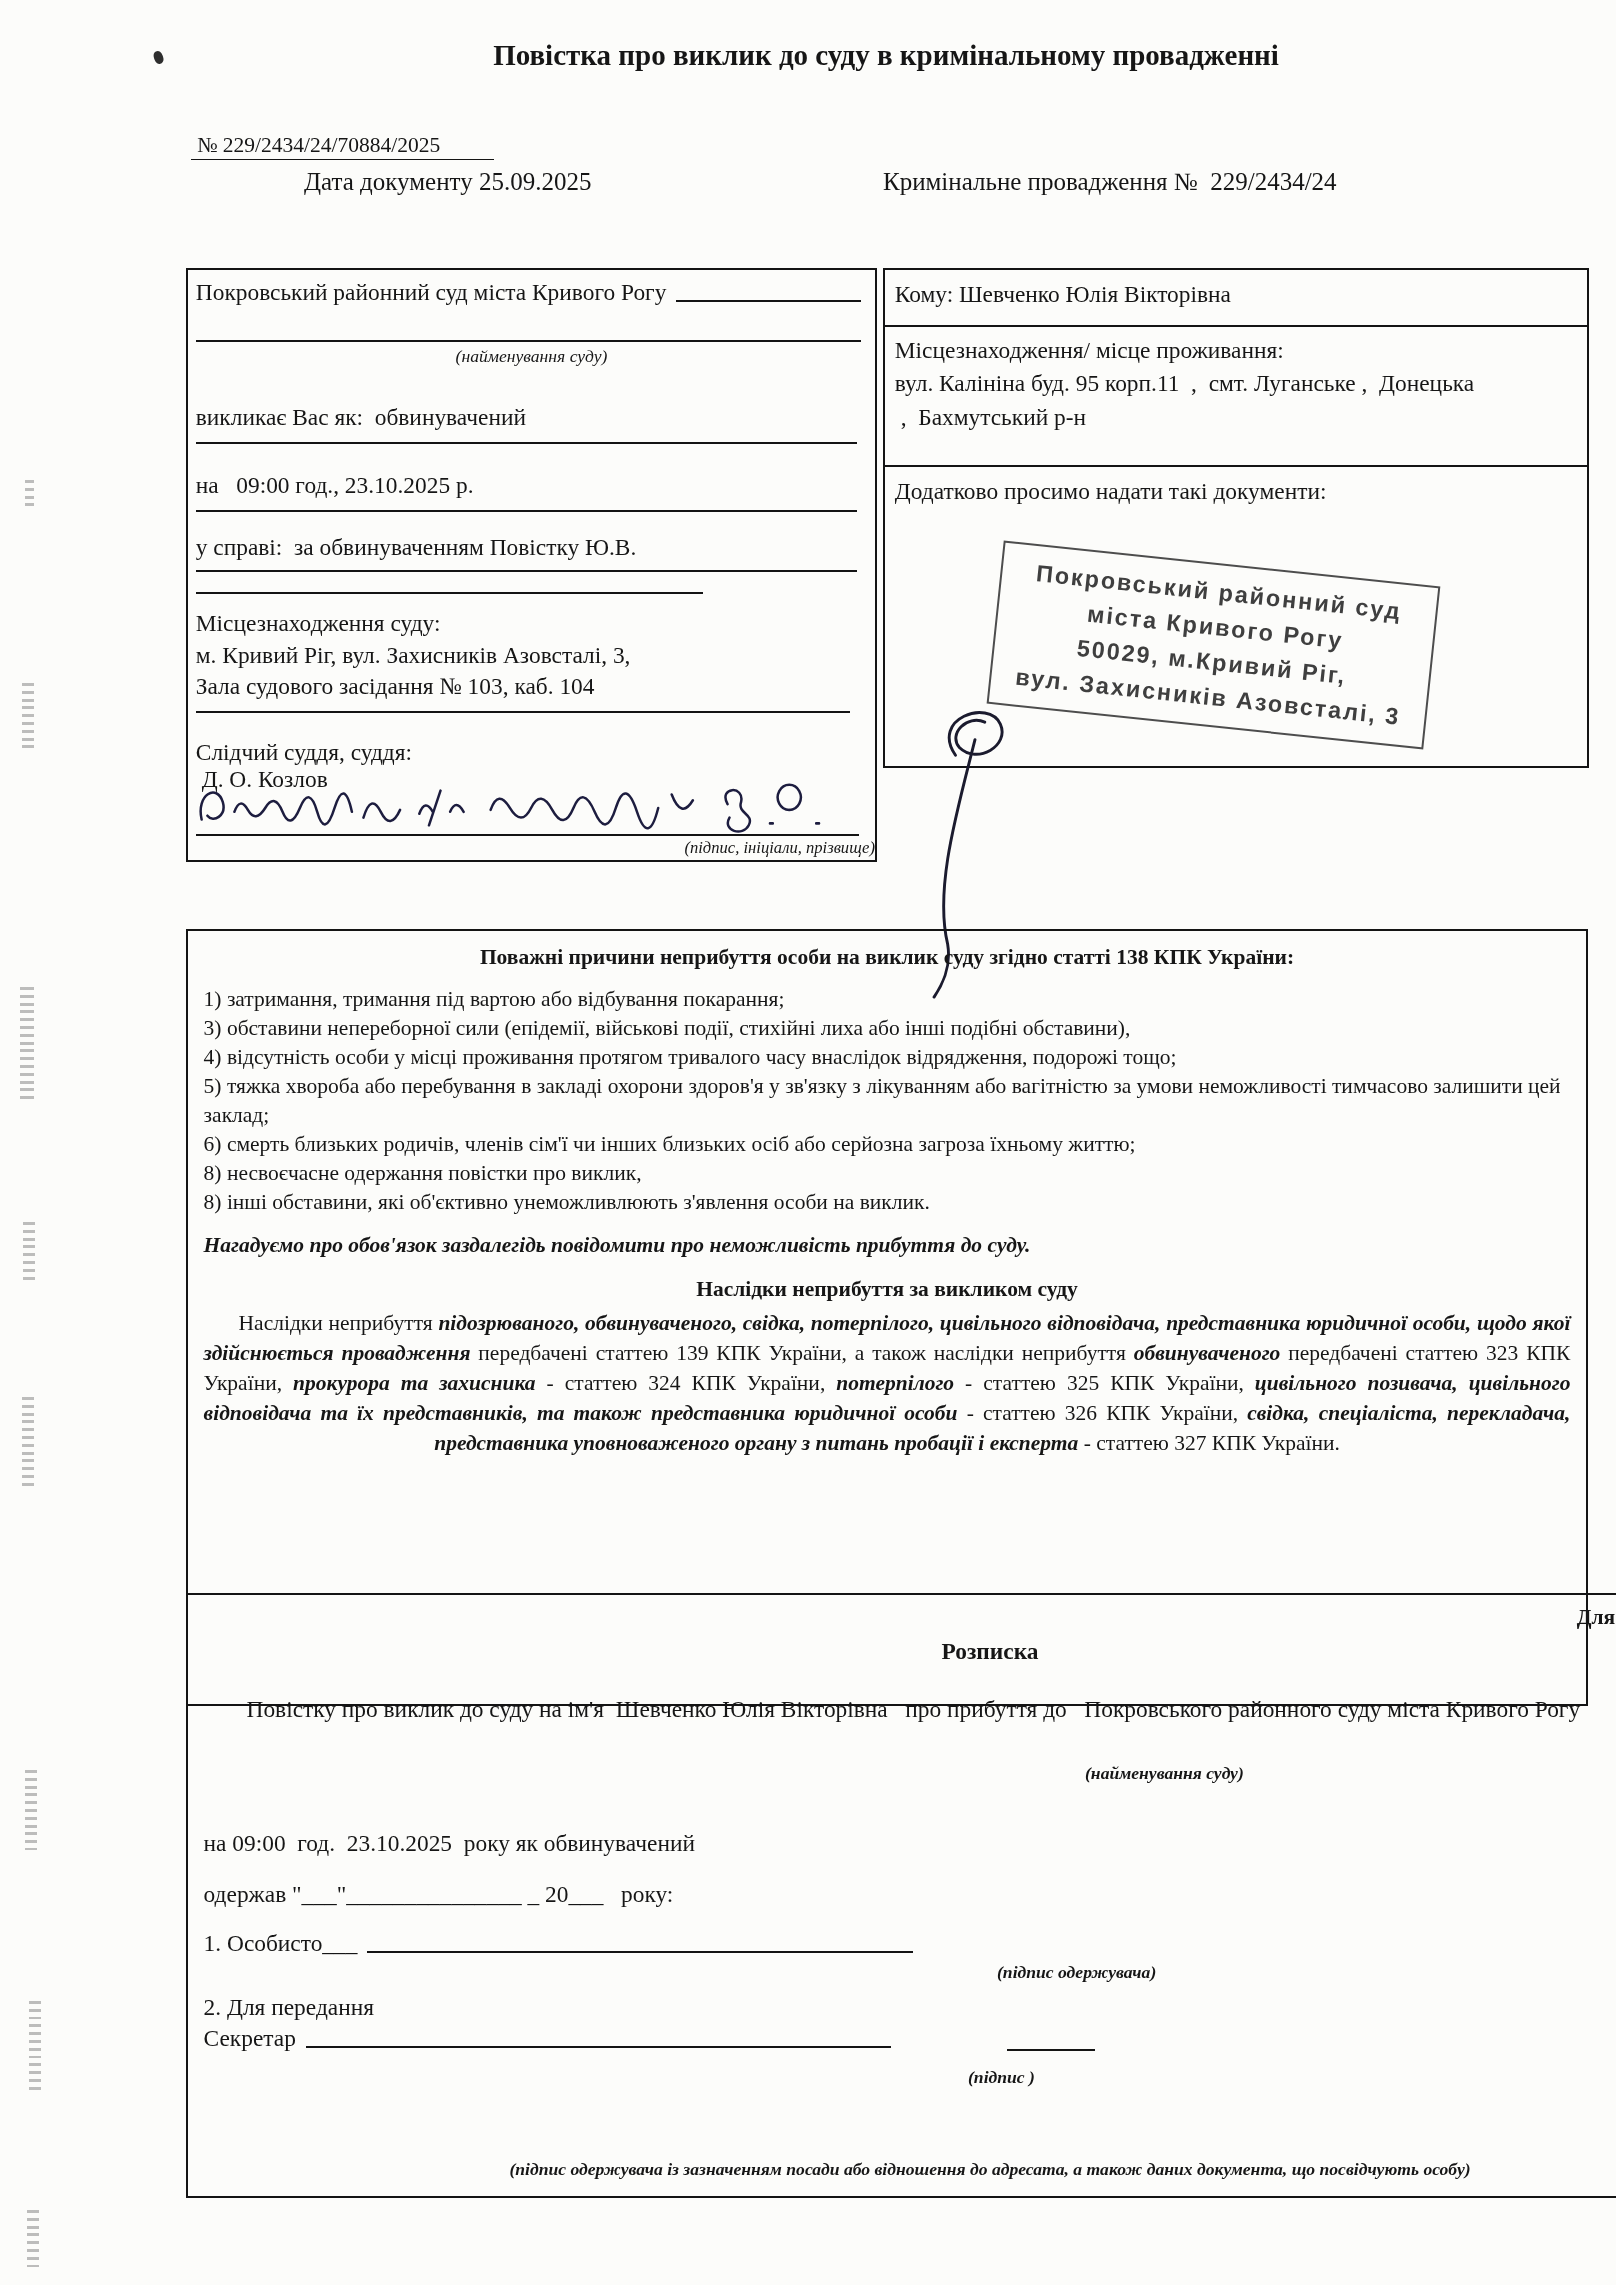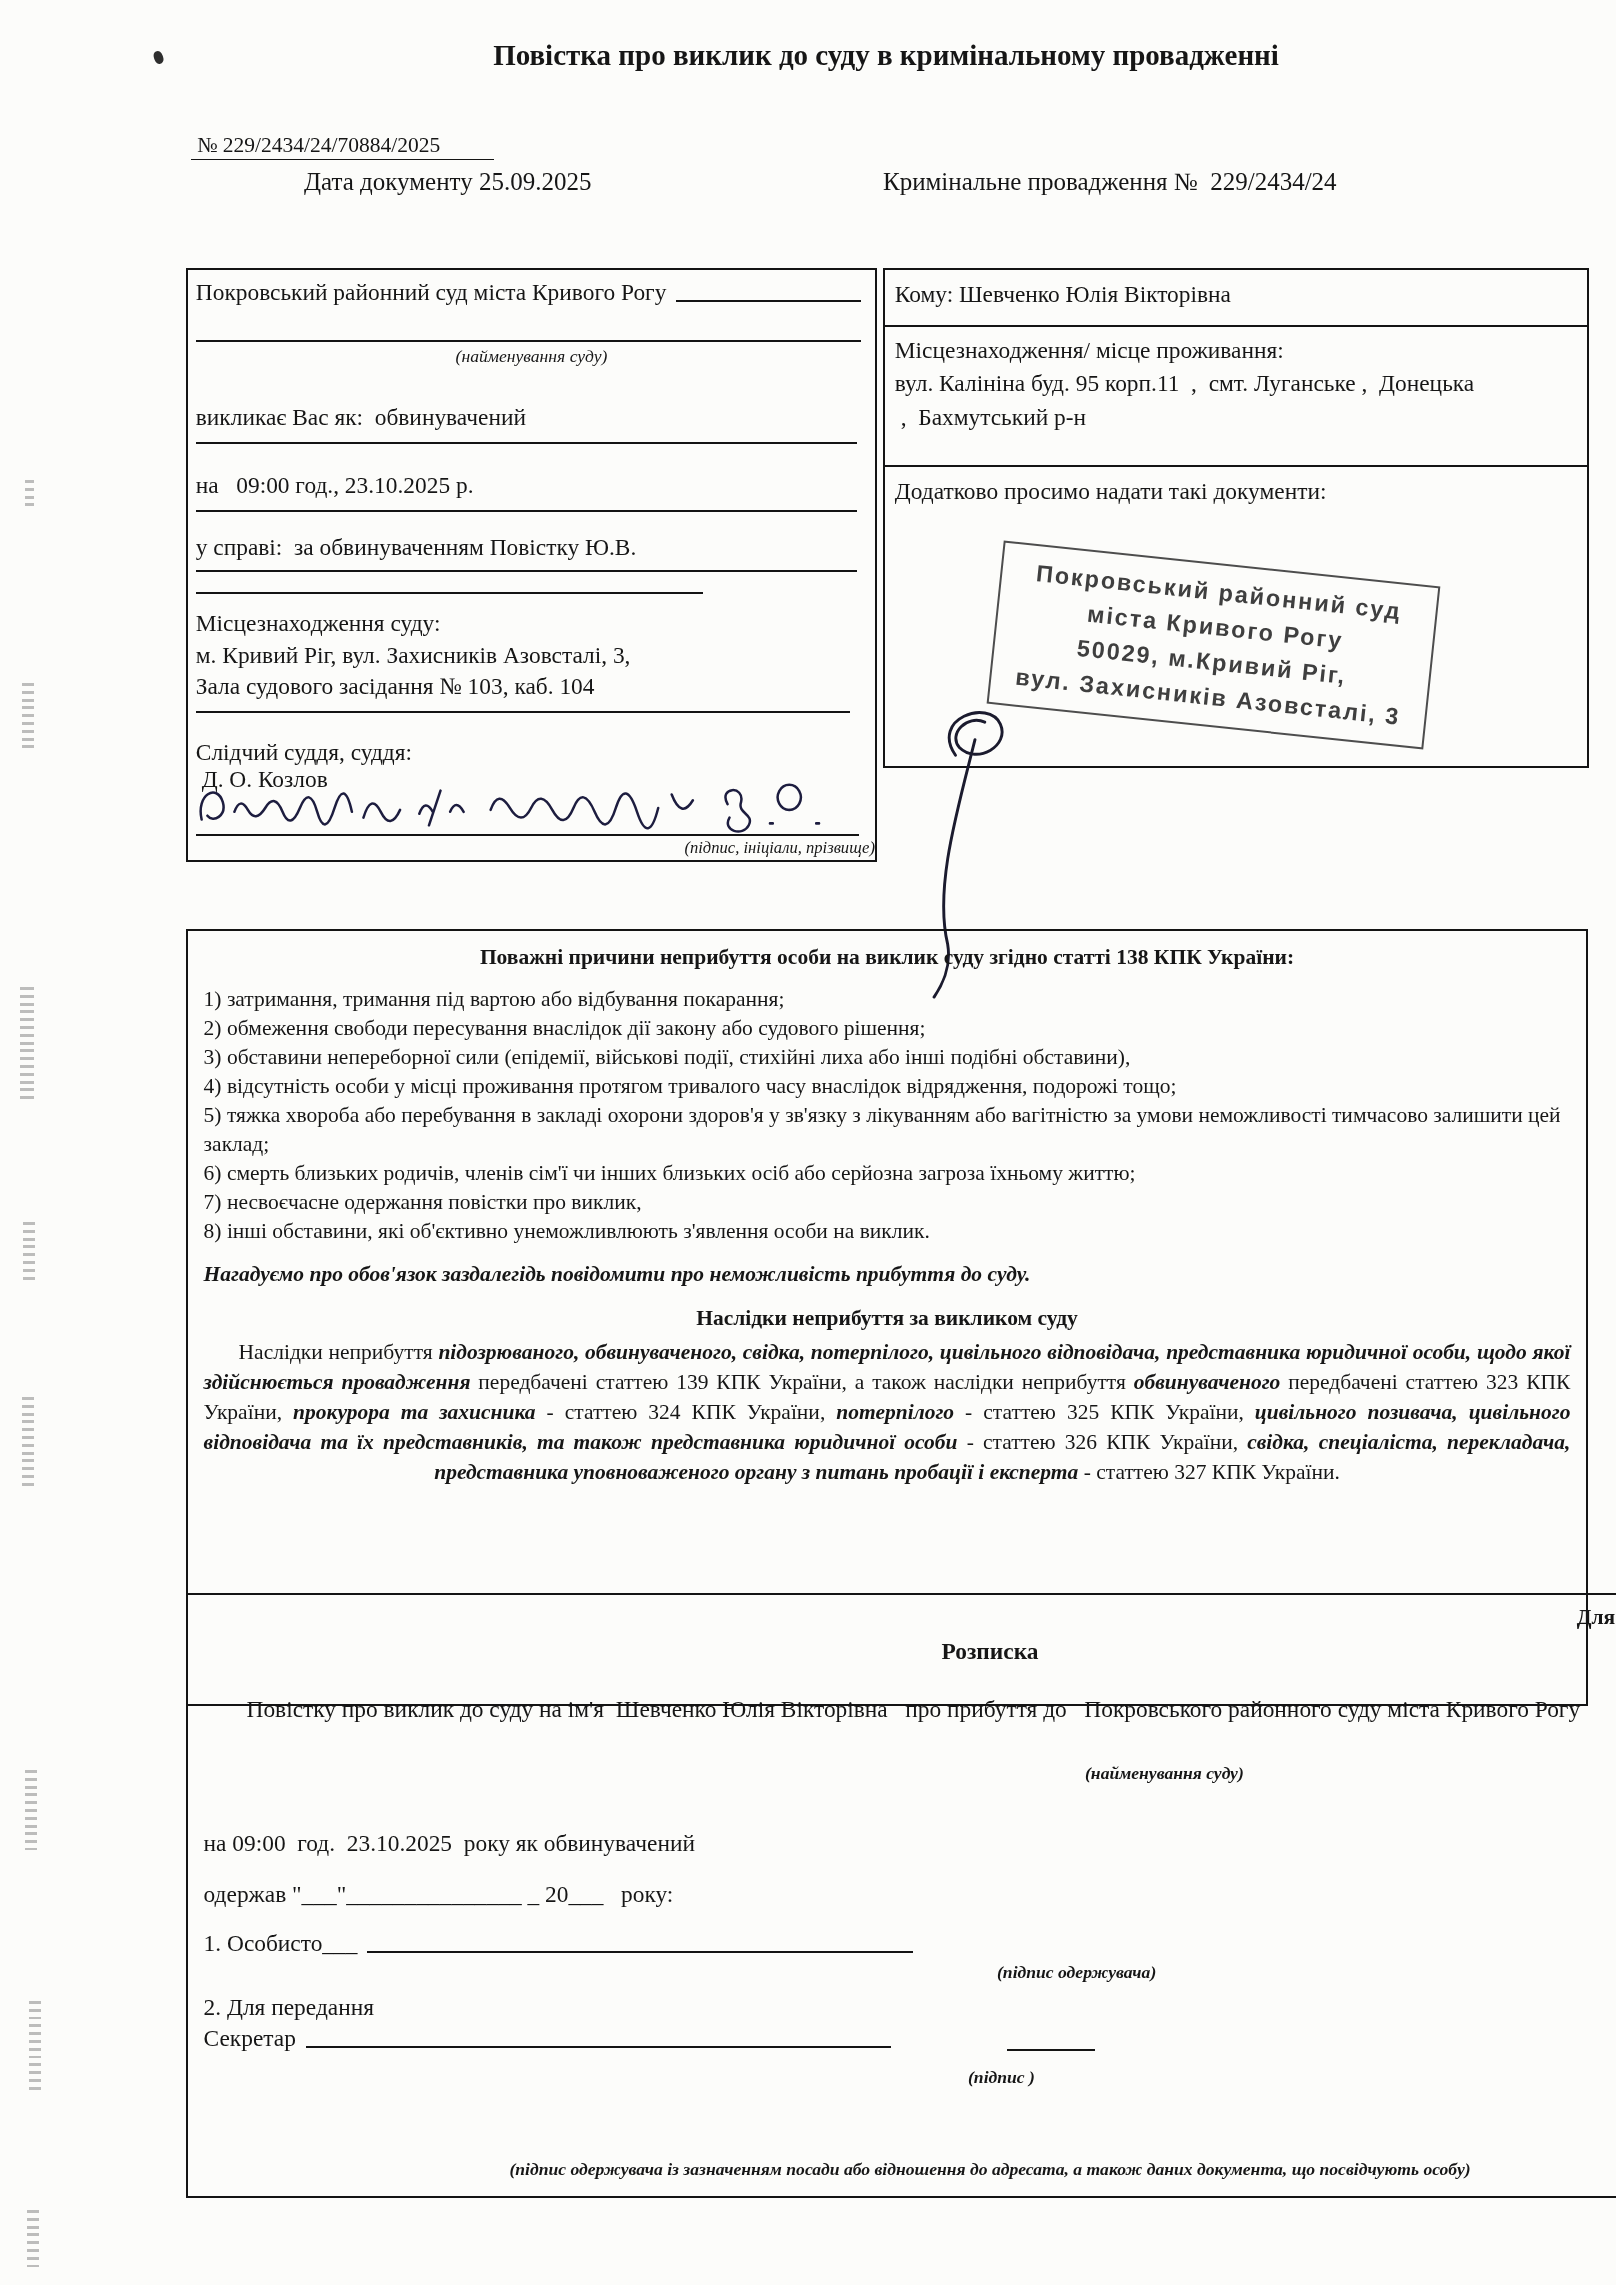--- a/index.html
+++ b/index.html
@@ -115,26 +115,25 @@
 
   <svg class="flourish sig-svg" viewBox="0 0 320 330" style="left:858px;top:683px;width:312px;height:322px;">
     <path d="M100 74 C74 36 134 16 146 42 C156 64 122 84 104 66 C92 52 112 32 130 40
              M120 58 C102 130 78 210 92 268 C96 292 86 310 78 322"></path>
   </svg>
 
   <div class="box" style="left:186px;top:893px;width:1402px;height:777px;padding:9.8px 15.6px;">
     <div class="b" style="text-align:center;font-size:21.5px;margin-top:3.9px;">Поважні причини неприбуття особи на виклик суду згідно статті 138 КПК України:</div>
     <div class="t22" style="margin-top:15.6px;">
         <div>1) затримання, тримання під вартою або відбування покарання;</div>
-        <div>2) обмеження свободи пересування внаслідок дії закону або судового рішення;</div>
         <div>3) обставини непереборної сили (епідемії, військові події, стихійні лиха або інші подібні обставини),</div>
         <div>4) відсутність особи у місці проживання протягом тривалого часу внаслідок відрядження, подорожі тощо;</div>
         <div>5) тяжка хвороба або перебування в закладі охорони здоров'я у зв'язку з лікуванням або вагітністю за умови неможливості тимчасово залишити цей заклад;</div>
         <div>6) смерть близьких родичів, членів сім'ї чи інших близьких осіб або серйозна загроза їхньому життю;</div>
-        <div>7) несвоєчасне одержання повістки про виклик,</div>
+        <div>8) несвоєчасне одержання повістки про виклик,</div>
         <div>8) інші обставини, які об'єктивно унеможливлюють з'явлення особи на виклик.</div>
       </div>
     <div class="bi" style="font-size:21.5px;margin-top:15.6px;">Нагадуємо про обов'язок заздалегідь повідомити про неможливість прибуття до суду.</div>
     <div class="b" style="text-align:center;font-size:21.5px;margin-top:19.5px;">Наслідки неприбуття за викликом суду</div>
     <div style="font-size:21.5px;line-height:30px;margin-top:5.9px;text-align:justify;text-align-last:center;text-indent:35px;"><span>Наслідки неприбуття </span><span class="bi">підозрюваного, обвинуваченого, свідка, потерпілого, цивільного відповідача, представника юридичної особи, щодо якої здійснюється провадження</span><span> передбачені статтею 139 КПК України, а також наслідки неприбуття </span><span class="bi">обвинуваченого</span><span> передбачені статтею 323 КПК України, </span><span class="bi">прокурора та захисника</span><span> - статтею 324 КПК України, </span><span class="bi">потерпілого</span><span> - статтею 325 КПК України, </span><span class="bi">цивільного позивача, цивільного відповідача та їх представників, та також представника юридичної особи</span><span> - статтею 326 КПК України, </span><span class="bi">свідка, спеціаліста, перекладача, представника уповноваженого органу з питань пробації і експерта</span><span> - статтею 327  КПК України.</span></div>
   </div>
 
   <div class="box" style="left:186px;top:1557px;width:1608px;height:605px;">
     <div class="abs b" style="right:21.5px;top:9.8px;font-size:21.5px;">Для вручення в суді</div>
     <div class="abs b" style="left:0;right:0;top:43px;text-align:center;font-size:23.4px;">Розписка</div>

